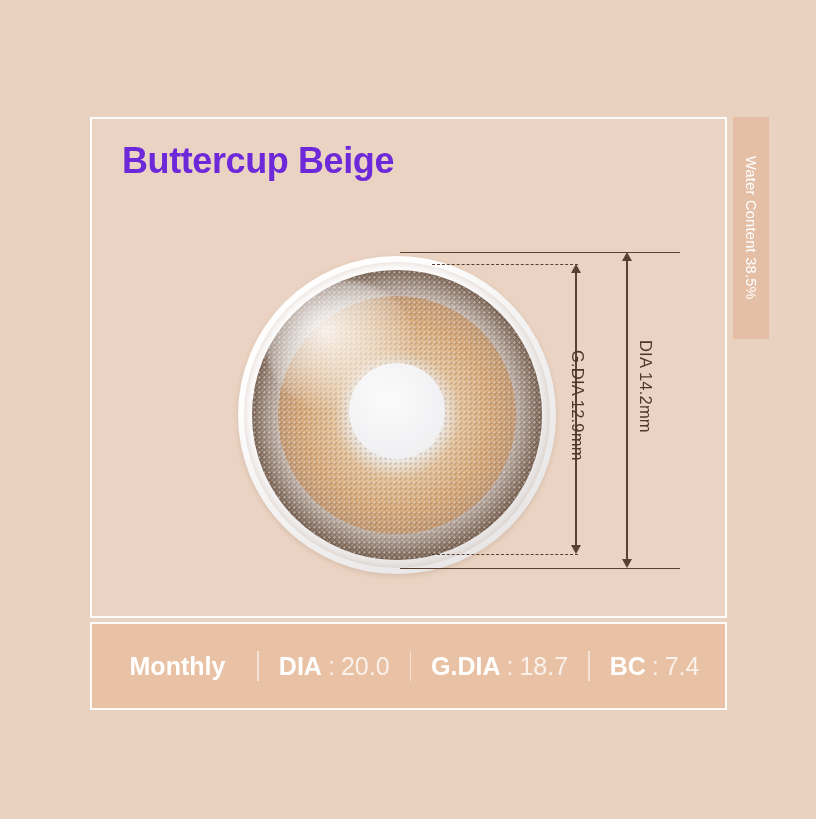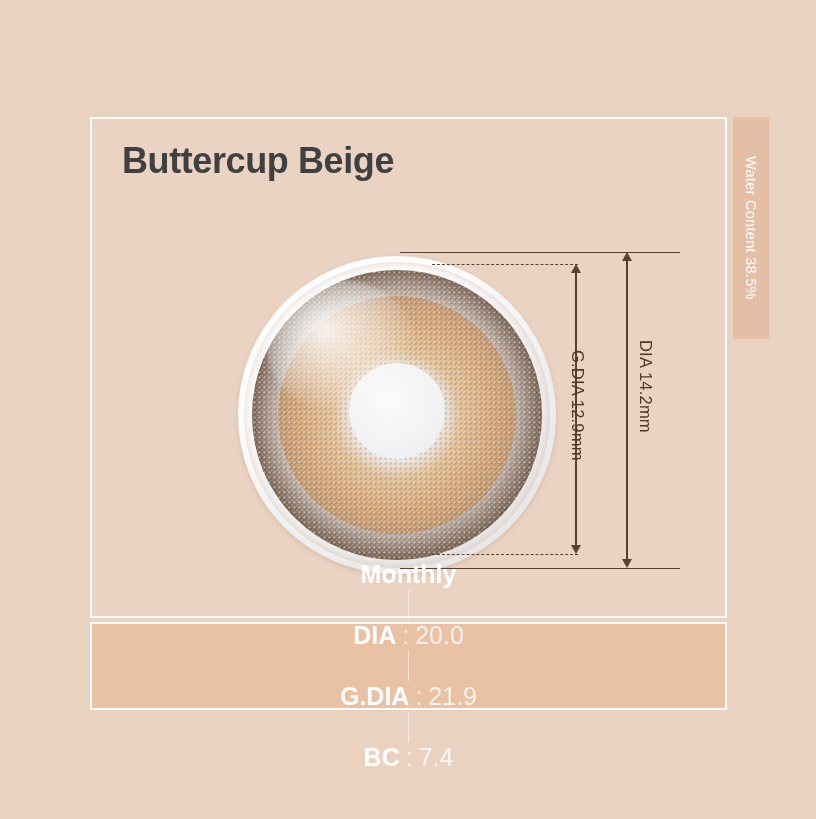--- a/index.html
+++ b/index.html
@@ -20,21 +20,21 @@
     box-sizing:border-box;
     background:rgba(255,255,255,0.045);
   }
 
   
   #title{
     position:absolute;
     left:122px; top:140px;
     font-size:36px;
     font-weight:bold;
-    color:#404040;
+    color:#6d28d9;
     letter-spacing:-0.4px;
     white-space:nowrap;
   }
 
   
   #water-tab{
     position:absolute;
     left:733px; top:117px;
     width:36px; height:222px;
     background:#e4bfa6;
@@ -161,21 +161,21 @@
   
   #spec-bar{
     position:absolute;
     left:90px; top:622px;
     width:637px; height:88px;
     background:#e9c1a5;
     border:2px solid rgba(255,255,255,.92);
     box-sizing:border-box;
     display:flex;align-items:center;justify-content:center;
   }
-  #spec-inner{display:flex;align-items:center;gap:1px;flex-direction:column;}
+  #spec-inner{display:flex;align-items:center;gap:16px;}
   .spec-item{
     display:flex;align-items:baseline;
     font-size:25px;
     color:#ffffff;
     white-space:nowrap;
     padding:0 4px;
   }
   .spec-key{font-weight:bold;color:#ffffff;}
   .spec-colon{color:rgba(255,255,255,.72);padding:0 6px;font-weight:normal;}
   .spec-val{color:rgba(255,255,255,.78);font-weight:normal;}
@@ -233,21 +233,21 @@
       <span class="spec-key">DIA</span>
       <span class="spec-colon">:</span>
       <span class="spec-val">20.0</span>
     </div>
 
     <div class="spec-div"></div>
 
     <div class="spec-item">
       <span class="spec-key">G.DIA</span>
       <span class="spec-colon">:</span>
-      <span class="spec-val">21.9</span>
+      <span class="spec-val">18.7</span>
     </div>
 
     <div class="spec-div"></div>
 
     <div class="spec-item">
       <span class="spec-key">BC</span>
       <span class="spec-colon">:</span>
       <span class="spec-val">7.4</span>
     </div>
 

